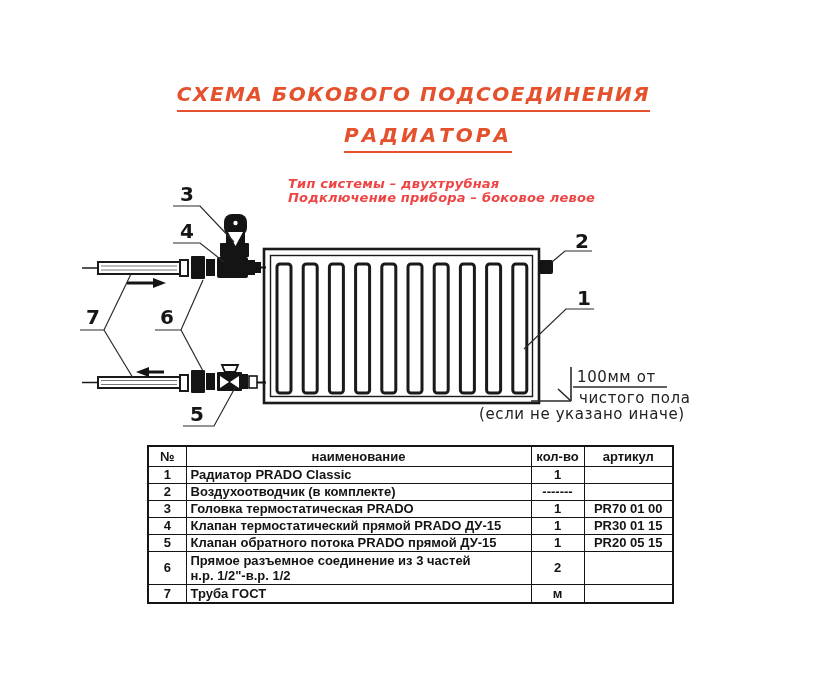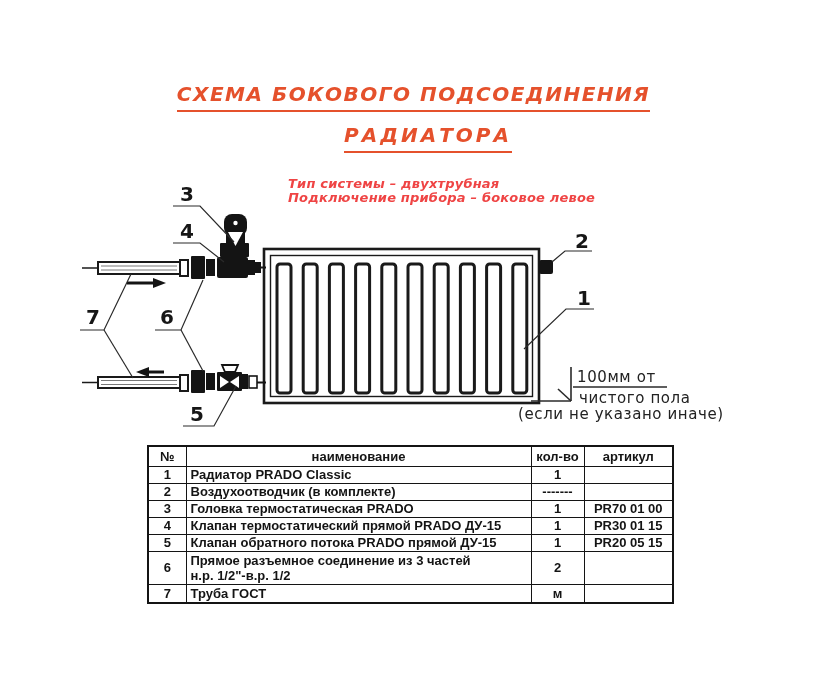--- a/index.html
+++ b/index.html
@@ -176,21 +176,21 @@
 <div class="callout" style="left:180px; top:184px;">3</div>
 <div class="callout" style="left:180px; top:221px;">4</div>
 <div class="callout" style="left:575px; top:231px;">2</div>
 <div class="callout" style="left:577px; top:288px;">1</div>
 <div class="callout" style="left:86px;  top:307px;">7</div>
 <div class="callout" style="left:160px; top:307px;">6</div>
 <div class="callout" style="left:190px; top:404px;">5</div>
 
 <div class="floornote" style="left:577px; top:368px;">100мм от</div>
 <div class="floornote" style="left:579px; top:389px;">чистого пола</div>
-<div class="floornote" style="left:479px; top:405px;margin-left:39px;">(если не указано иначе)</div>
+<div class="floornote" style="left:479px; top:405px;">(если не указано иначе)</div>
 
 <table class="bom">
   <colgroup>
     <col style="width:38px">
       <col style="width:345px">
       <col style="width:53px">
       <col style="width:89px">
   </colgroup>
   <tbody>
       <tr style="height:20px">

